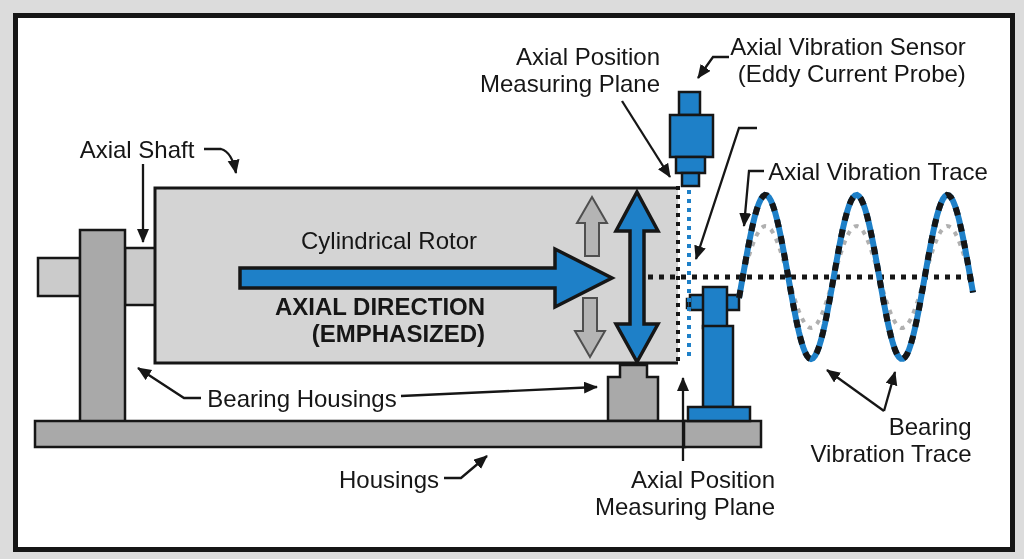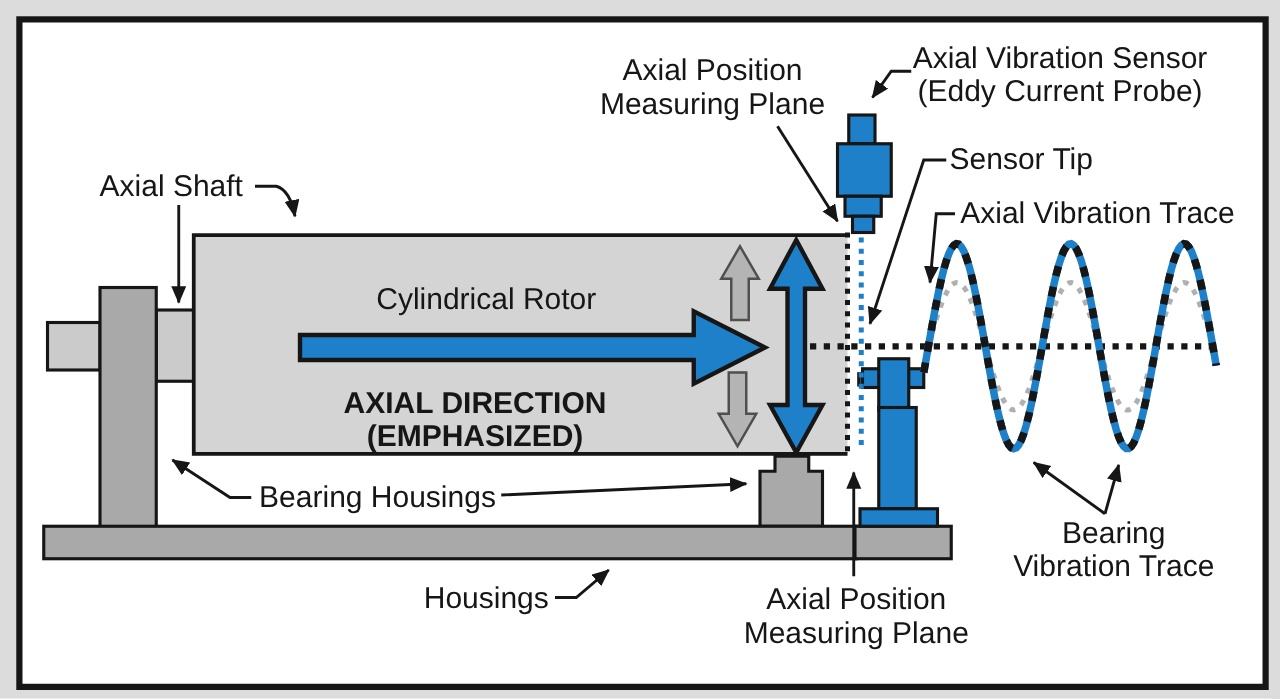--- a/index.html
+++ b/index.html
@@ -8,21 +8,21 @@
     background:var(--frame-bg,#dcdcdc);
     font-family:"Liberation Sans",sans-serif;
   }
   .canvas{
     position:absolute;left:13px;top:13px;width:1002px;height:539px;
     box-sizing:border-box;background:#ffffff;border:5px solid var(--ink,#161616);
   }
   .overlay{position:absolute;left:0;top:0;width:1024px;height:559px}
   .lbl{
     position:absolute;transform:translate(-50%,-50%);
-    text-align:center;font-size:24px;line-height:27px;
+    text-align:right;font-size:24px;line-height:27px;
     color:var(--ink,#161616);white-space:nowrap;
   }
   .lbl.bold{font-weight:bold}
   .lbl span{display:block}
   
   .gray-part{fill:var(--machine-gray,#a9a9a9);stroke:var(--ink,#161616);stroke-width:2.5}
   .light-part{fill:var(--shaft-gray,#cbcbcb);stroke:var(--ink,#161616);stroke-width:2.5}
   .rotor-fill{fill:var(--rotor-gray,#d4d4d4);stroke:none}
   .rotor-outline{fill:none;stroke:var(--ink,#161616);stroke-width:3}
   .blue-part{fill:var(--blue,#1e80c8);stroke:var(--ink,#161616);stroke-width:2.5}
@@ -107,30 +107,27 @@
     <span>Axial Shaft</span>
   </div>
   <div class="lbl" style="left:570px;top:70px">
     <span>Axial Position</span>
     <span>Measuring Plane</span>
   </div>
   <div class="lbl" style="left:848px;top:60px">
     <span>Axial Vibration Sensor</span>
     <span>(Eddy Current Probe)</span>
   </div>
-  <div class="lbl" style="left:817px;top:128px">
-    <span>Sensor Tip</span>
-  </div>
   <div class="lbl" style="left:878px;top:171px">
     <span>Axial Vibration Trace</span>
   </div>
   <div class="lbl" style="left:389px;top:240px">
     <span>Cylindrical Rotor</span>
   </div>
-  <div class="lbl bold" style="left:380px;top:336px">
+  <div class="lbl bold" style="left:380px;top:320px">
     <span>AXIAL DIRECTION</span>
     <span>(EMPHASIZED)</span>
   </div>
   <div class="lbl" style="left:302px;top:398px">
     <span>Bearing Housings</span>
   </div>
   <div class="lbl" style="left:389px;top:479px">
     <span>Housings</span>
   </div>
   <div class="lbl" style="left:685px;top:493px">

